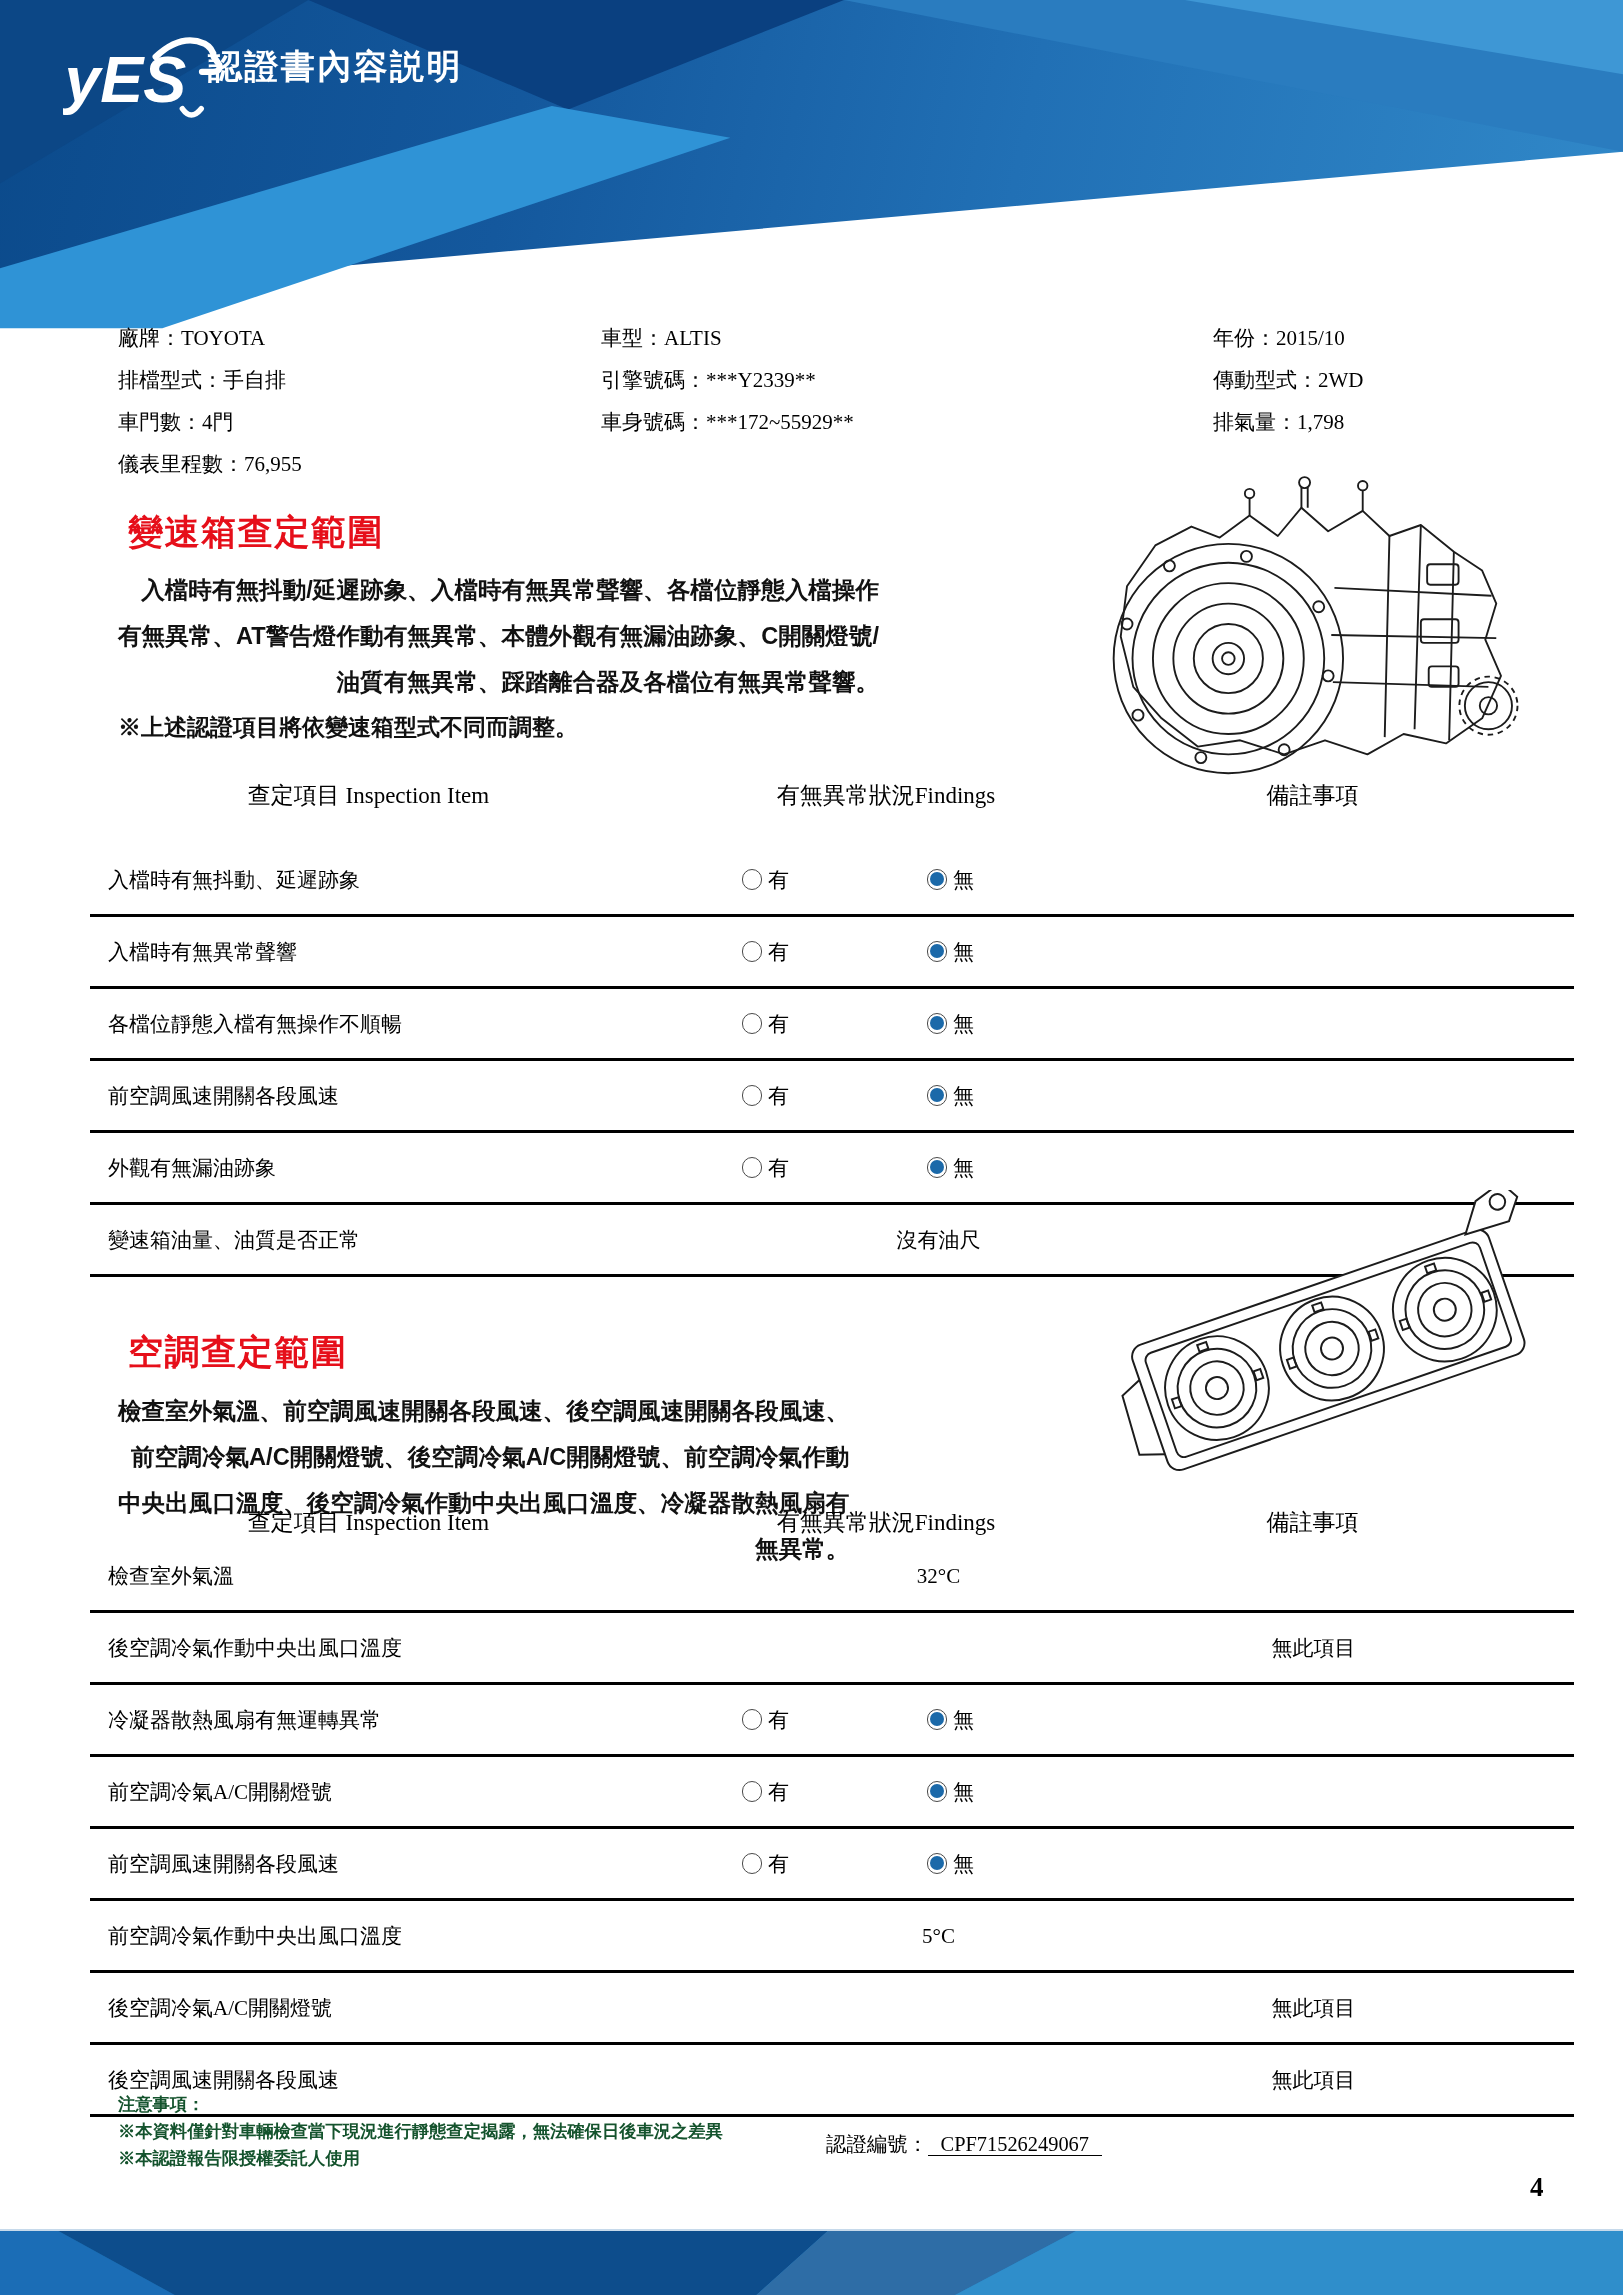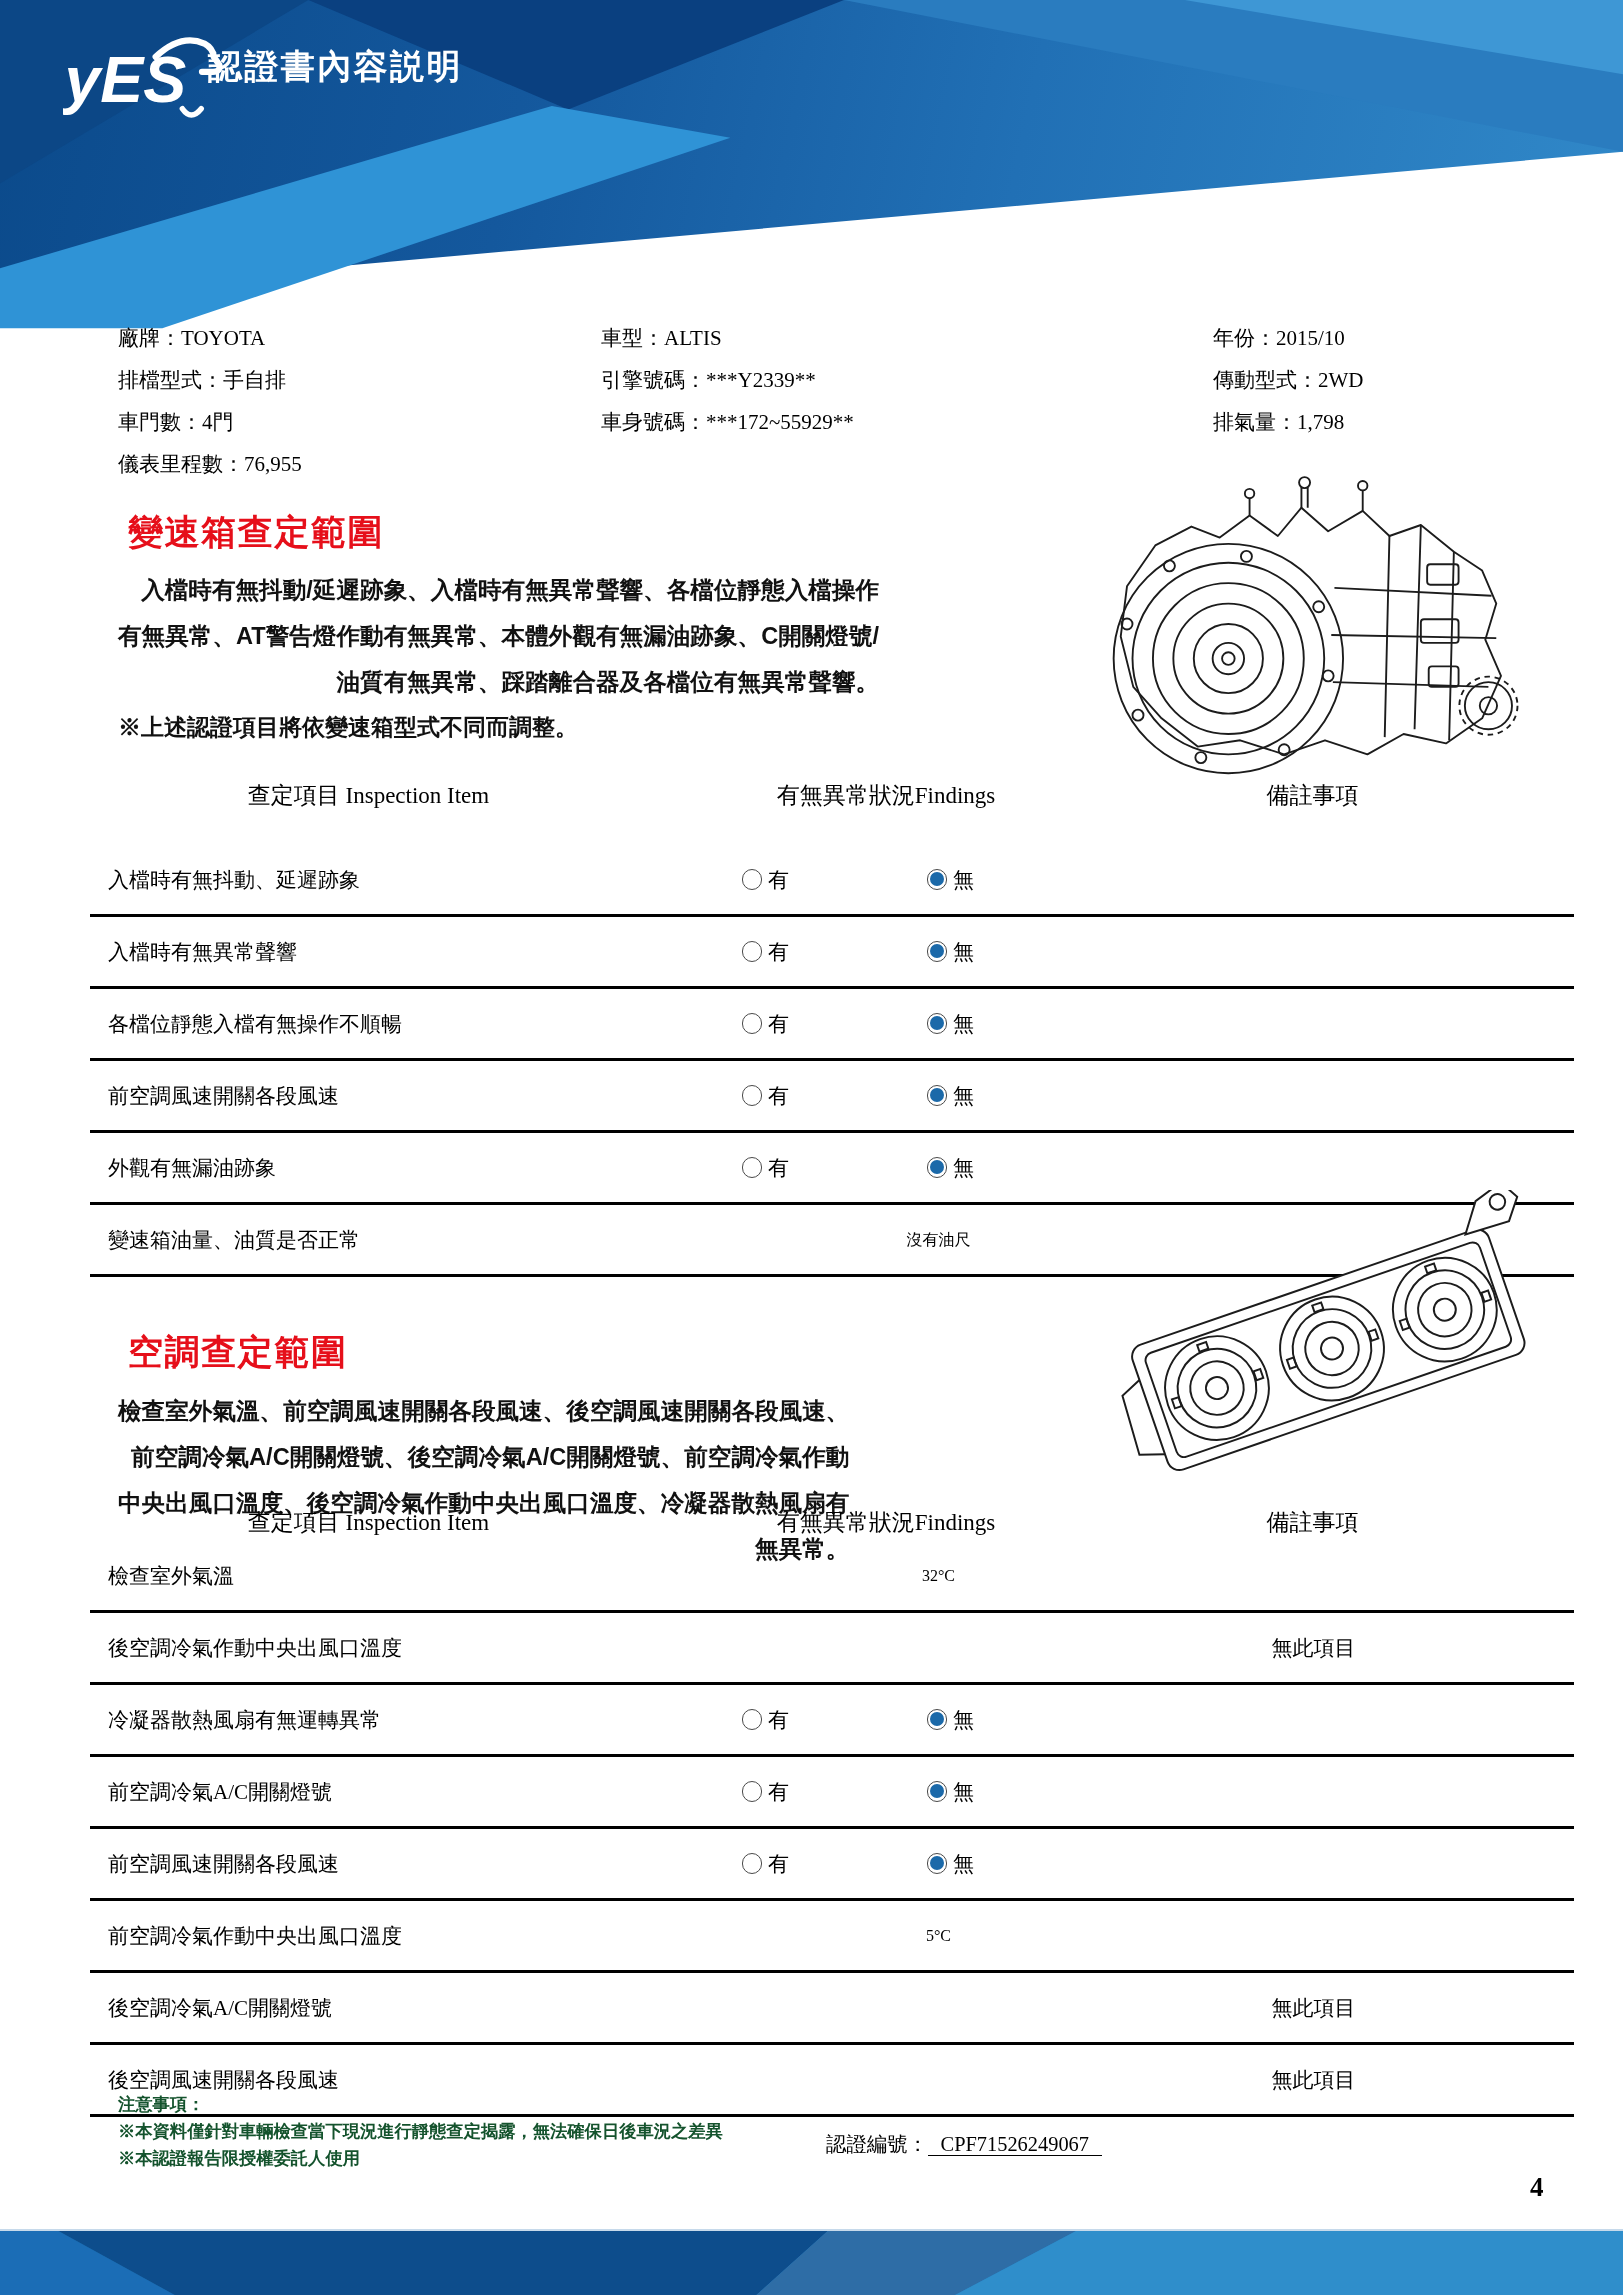--- a/index.html
+++ b/index.html
@@ -45,21 +45,21 @@
   .c-item{position:absolute;left:18px;top:50%;transform:translateY(-50%);
           font-family:"Liberation Serif",serif;font-size:21px;white-space:nowrap;}
   .c-radios{position:absolute;left:652px;top:50%;transform:translateY(-50%);display:flex;}
   .radio-pair{display:flex;align-items:center;width:185px;}
   .radio-outer{width:20.4px;height:20.4px;border:1.6px solid #4a4a4a;border-radius:50%;
                background:#fff;display:inline-flex;align-items:center;justify-content:center;
                box-sizing:border-box;margin-right:5.5px;}
   .radio-outer.sel::after{content:"";width:14px;height:14px;border-radius:50%;background:#1b69a9;}
   .rlabel{font-family:"Liberation Serif",serif;font-size:21px;}
   .c-finding{position:absolute;left:652px;top:50%;transform:translateY(-50%);width:393px;
-             text-align:center;font-family:"Liberation Serif",serif;font-size:16px;}
+             text-align:center;font-family:"Liberation Serif",serif;font-size:21px;}
   .c-remark{position:absolute;left:1084px;top:50%;transform:translateY(-50%);width:279px;
             text-align:center;font-family:"Liberation Serif",serif;font-size:21px;}
 
   
   .notes{position:absolute;left:118px;top:2091px;font-size:17.3px;font-weight:bold;
          color:#14532d;line-height:27px;}
   .notes div{white-space:nowrap;}
   .cert{position:absolute;left:826px;top:2130px;font-family:"Liberation Serif",serif;
         font-size:20.4px;white-space:nowrap;}
   .cert-num{border-bottom:1.6px solid #000;padding:0 12.6px;}

